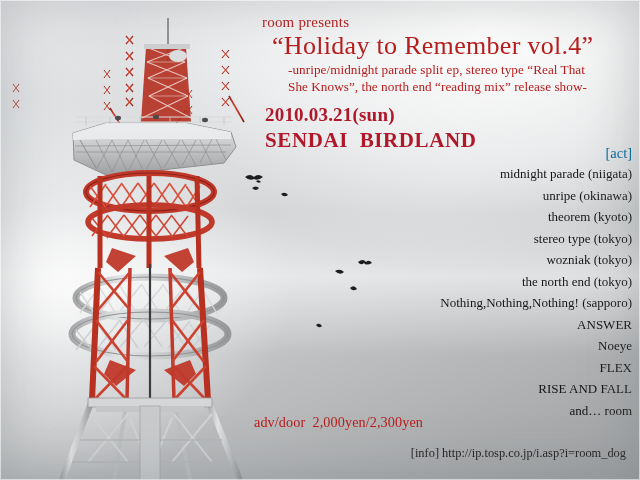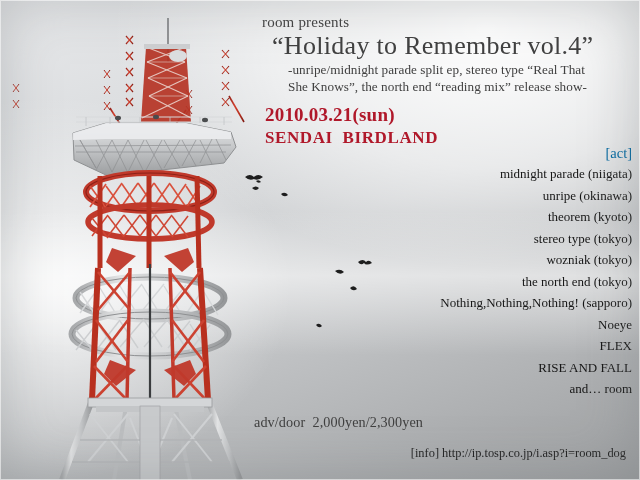--- a/index.html
+++ b/index.html
@@ -51,21 +51,21 @@
     top: 0;
     width: 268px;
     height: 480px;
   }
   .tower-wrap svg { display: block; }
 
   
   .birds { position: absolute; inset: 0; pointer-events: none; }
 
   
-  .txt { position: absolute; color: #404040; }
+  .txt { position: absolute; color: #b91c1c; }
 
   .presents {
     left: 262px; top: 14px;
     font-size: 15px;
     letter-spacing: .2px;
   }
   .main-title {
     left: 272px; top: 31px;
     font-size: 26px;
     letter-spacing: .3px;
@@ -81,21 +81,21 @@
   .date {
     left: 265px; top: 104px;
     font-size: 19px;
     font-weight: bold;
     color: #b0182a;
     letter-spacing: .2px;
     text-align: right;
   }
   .venue {
     left: 265px; top: 128px;
-    font-size: 17px;
+    font-size: 21px;
     font-weight: bold;
     color: #b0182a;
     letter-spacing: .6px;
     white-space: pre;
   }
 
   .act-block {
     position: absolute;
     right: 8px;
     top: 143px;
@@ -473,20 +473,21 @@
 
   <div class="act-block">
     <div class="act-label">[act]</div>
     <div class="act-item">midnight parade (niigata)</div>
     <div class="act-item">unripe (okinawa)</div>
     <div class="act-item">theorem (kyoto)</div>
     <div class="act-item">stereo type (tokyo)</div>
     <div class="act-item">wozniak (tokyo)</div>
     <div class="act-item">the north end (tokyo)</div>
     <div class="act-item">Nothing,Nothing,Nothing! (sapporo)</div>
+    <div class="act-item">ANSWER</div>
     <div class="act-item">Noeye</div>
     <div class="act-item">FLEX</div>
     <div class="act-item">RISE AND FALL</div>
     <div class="act-item">and… room</div>
   </div>
 
   <div class="txt times">
     <div>adv/door  2,000yen/2,300yen</div>
   </div>
 

